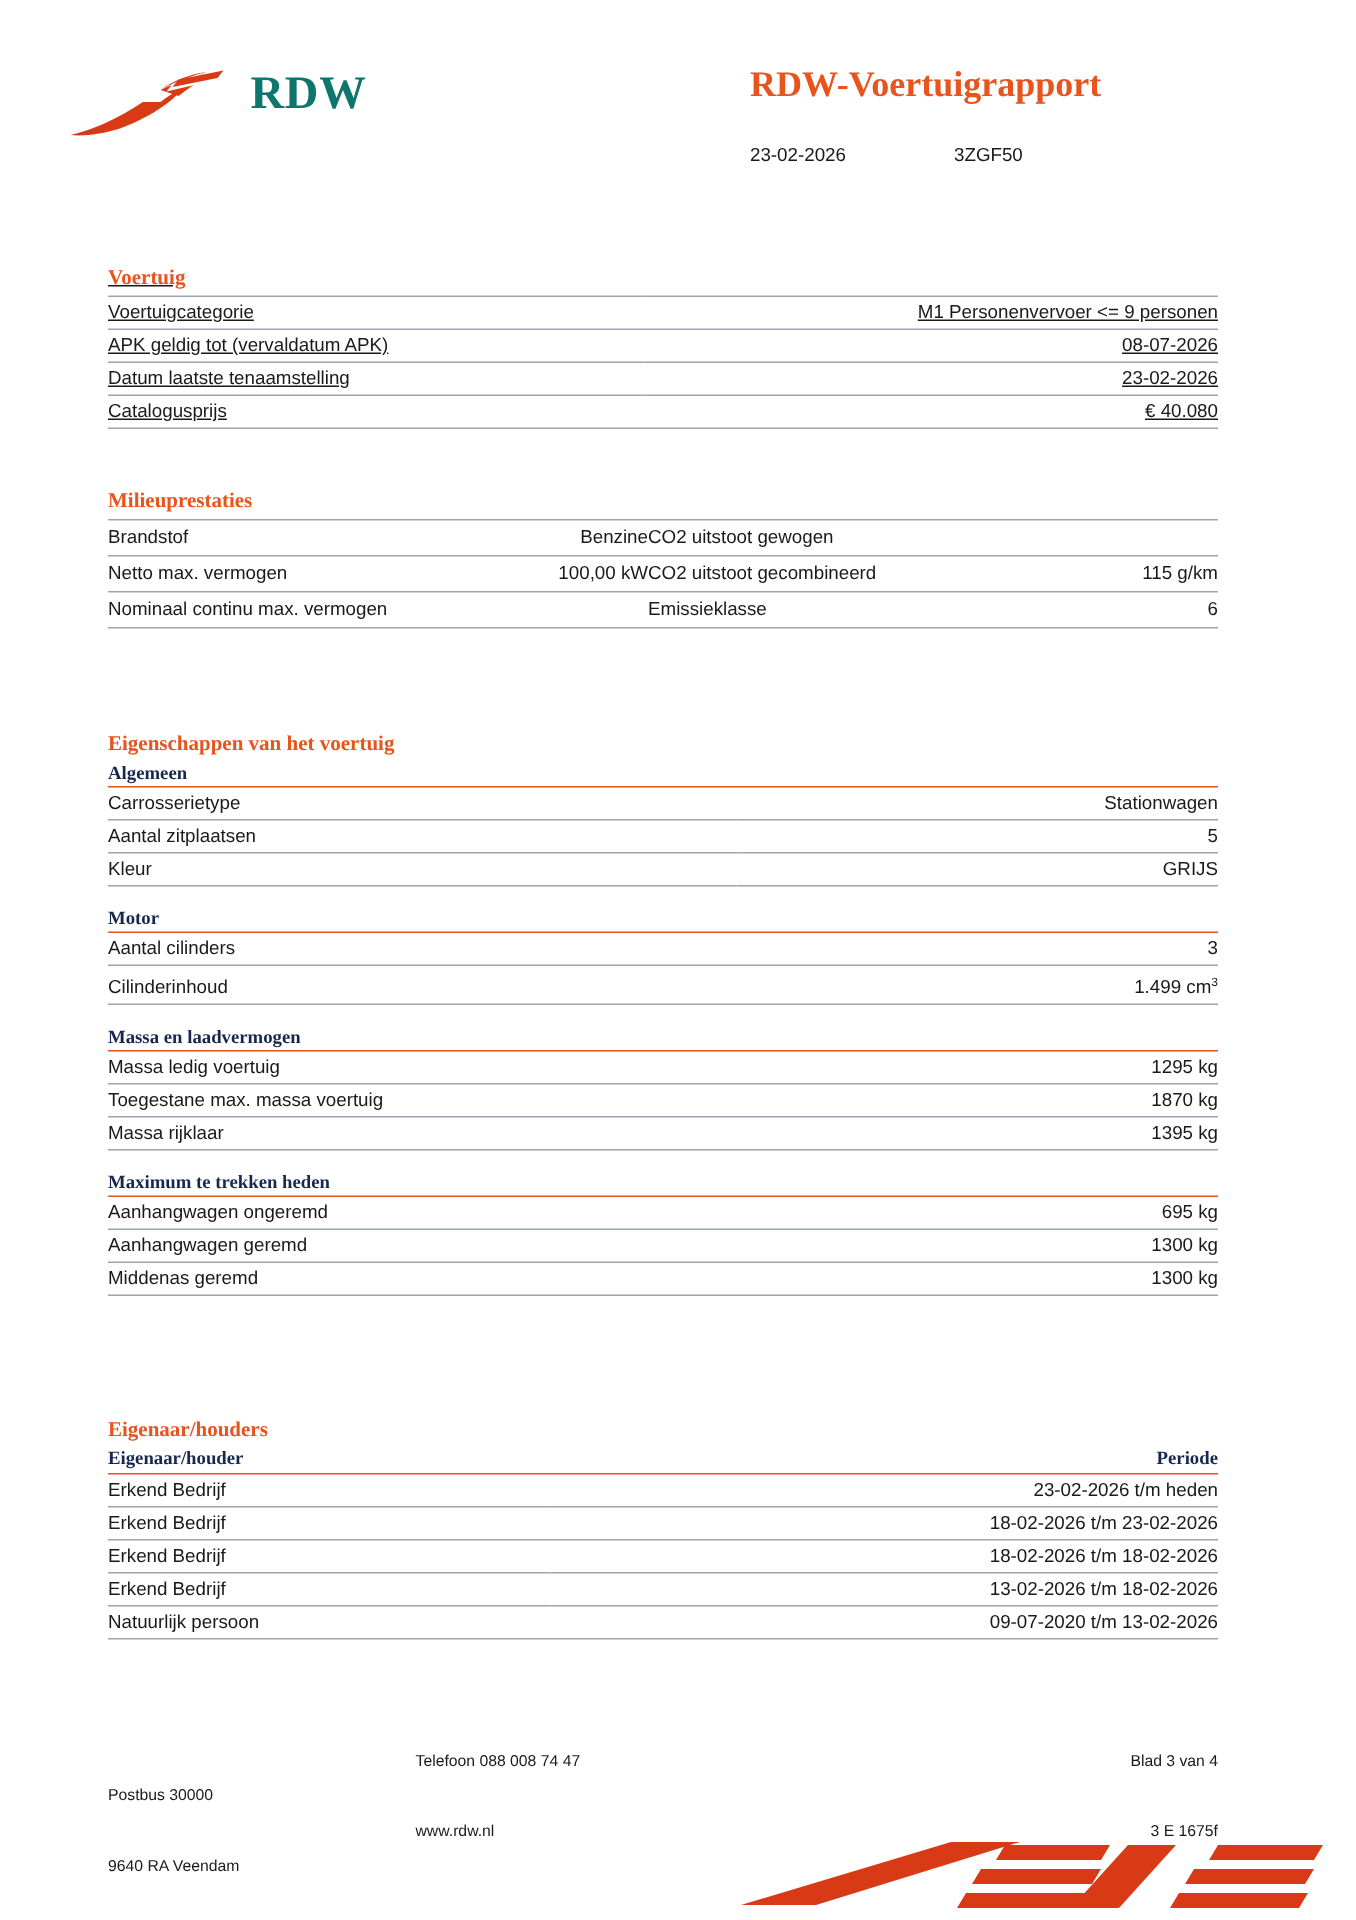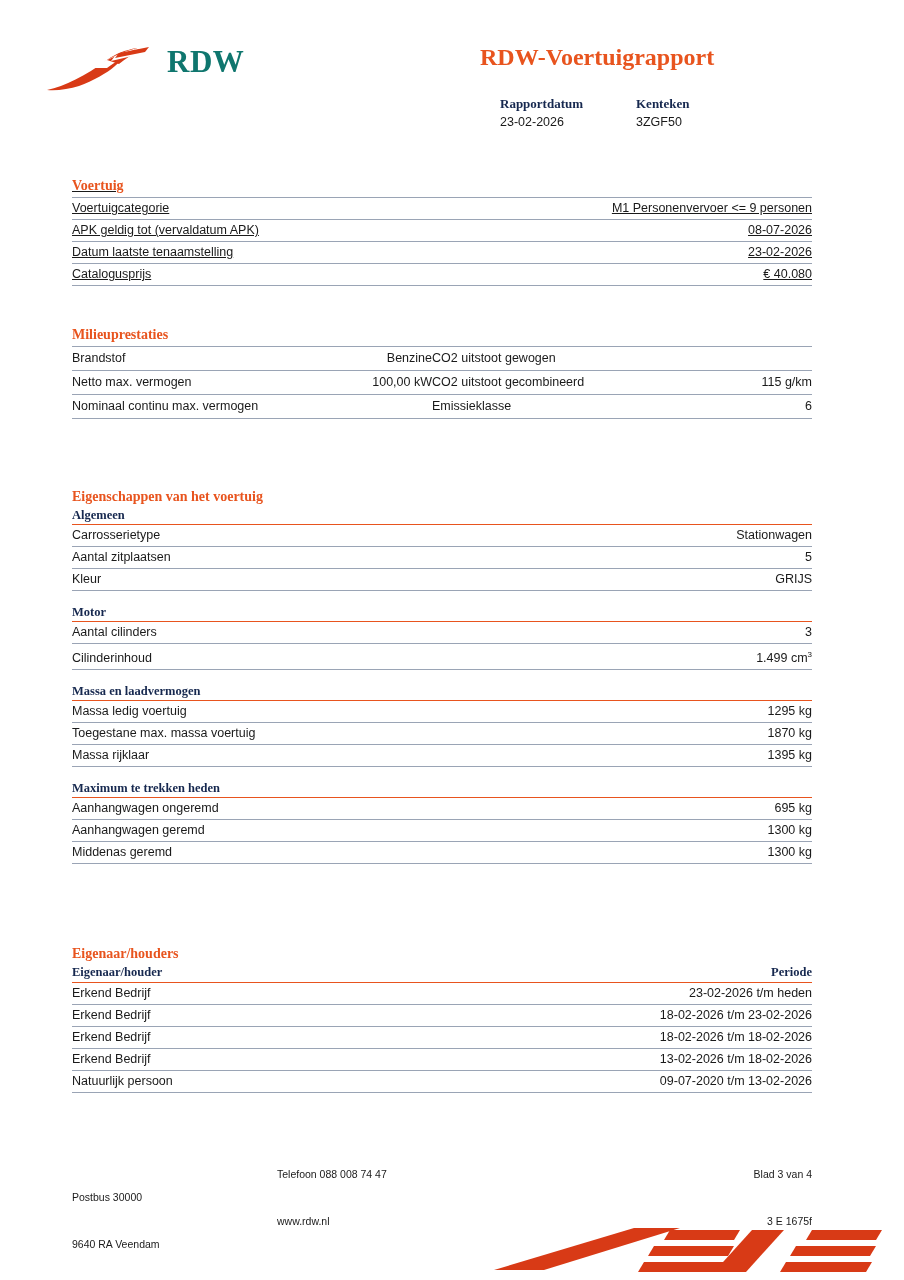--- a/index.html
+++ b/index.html
@@ -49,21 +49,21 @@
     left: 122px;
     top: 8px;
     font-family: "Liberation Serif", serif;
     font-weight: bold;
     font-size: 31px;
     letter-spacing: 0.5px;
     color: #0f766e;
   }
   .report-title {
     position: absolute;
-    left: 480px;
+    left: 500px;
     top: 16px;
     font-family: "Liberation Serif", serif;
     font-weight: bold;
     font-size: 24px;
     color: #e8541e;
     white-space: nowrap;
   }
   .meta {
     position: absolute;
     left: 500px;
@@ -202,24 +202,20 @@
           <path d="M74 7 L104 1 L100 6 L70 12 Z" fill="#d83a16"></path>
         </svg>
       </div>
       <div class="logo-text">RDW</div>
     </div>
 
     <div class="report-title">RDW-Voertuigrapport</div>
 
     <div class="meta">
       <div class="meta-row">
-        <div class="meta-col-a meta-label">Rapportdatum</div>
-        <div class="meta-col-b meta-label">Kenteken</div>
-      </div>
-      <div class="meta-row">
         <div class="meta-col-a meta-value">23-02-2026</div>
         <div class="meta-col-b meta-value">3ZGF50</div>
       </div>
     </div>
   </div>
 
   <div class="section" style="top:178px;text-decoration:underline;">
     <div class="section-title">Voertuig</div>
     <table class="grid">
       <tbody>

